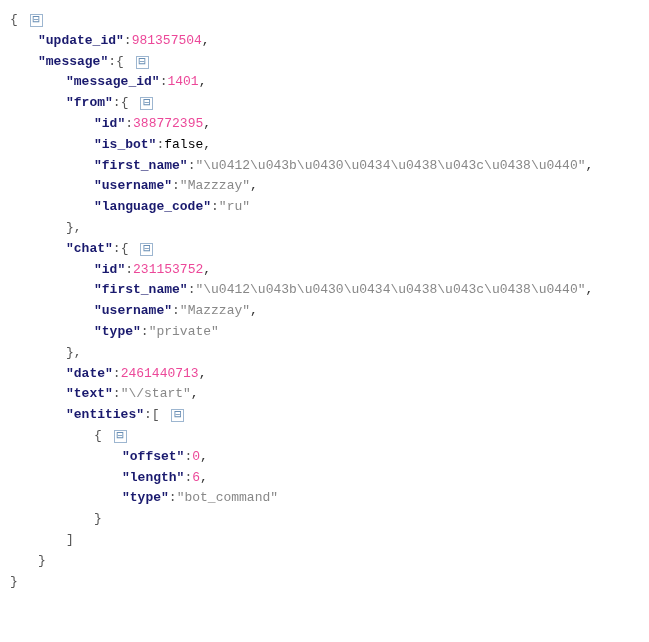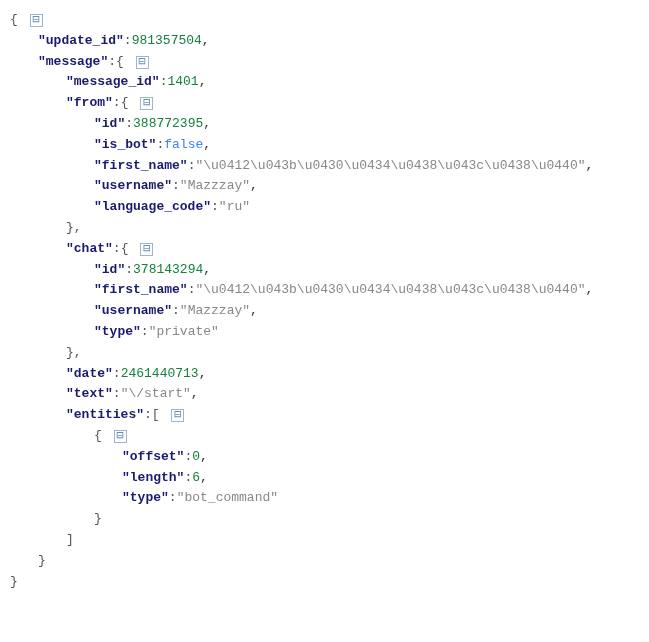--- a/index.html
+++ b/index.html
@@ -47,24 +47,24 @@
       color: #1a1a6e;
       font-weight: bold;
     }
     .colon {
       color: #555;
     }
     .string {
       color: #888;
     }
     .number {
-      color: #15803d;
+      color: #ec4899;
     }
     .boolean {
-      color: #3b82f6;
+      color: #000000;
     }
     .comma {
       color: #333;
     }
   </style>
 </head>
 <body>
 
 <div class="json-tree">
 
@@ -114,21 +114,21 @@
   <span class="line indent-2">
     <span class="brace">},</span>
   </span>
 
   <span class="line indent-2">
     <span class="key">"chat"</span><span class="colon">:</span><span class="brace">{</span>
     <span class="collapse-icon">⊟</span>
   </span>
 
   <span class="line indent-3">
-    <span class="key">"id"</span><span class="colon">:</span><span class="number">378143294</span><span class="comma">,</span>
+    <span class="key">"id"</span><span class="colon">:</span><span class="number">231153752</span><span class="comma">,</span>
   </span>
 
   <span class="line indent-3">
     <span class="key">"first_name"</span><span class="colon">:</span><span class="string">"\u0412\u043b\u0430\u0434\u0438\u043c\u0438\u0440"</span><span class="comma">,</span>
   </span>
 
   <span class="line indent-3">
     <span class="key">"username"</span><span class="colon">:</span><span class="string">"Mazzzay"</span><span class="comma">,</span>
   </span>
 

